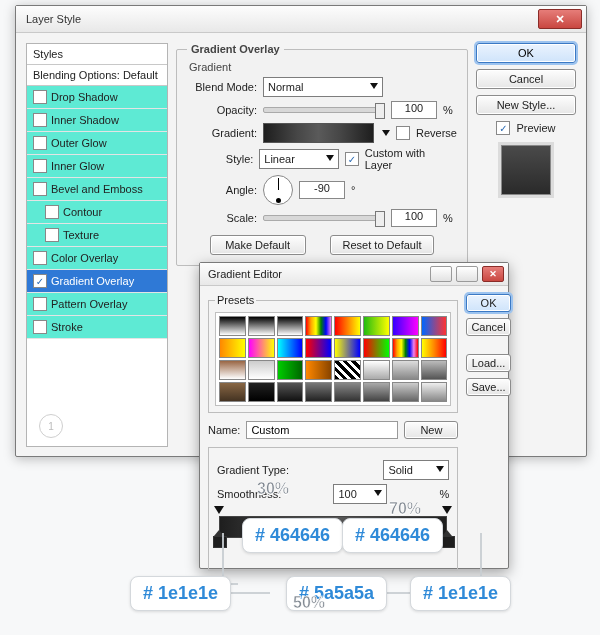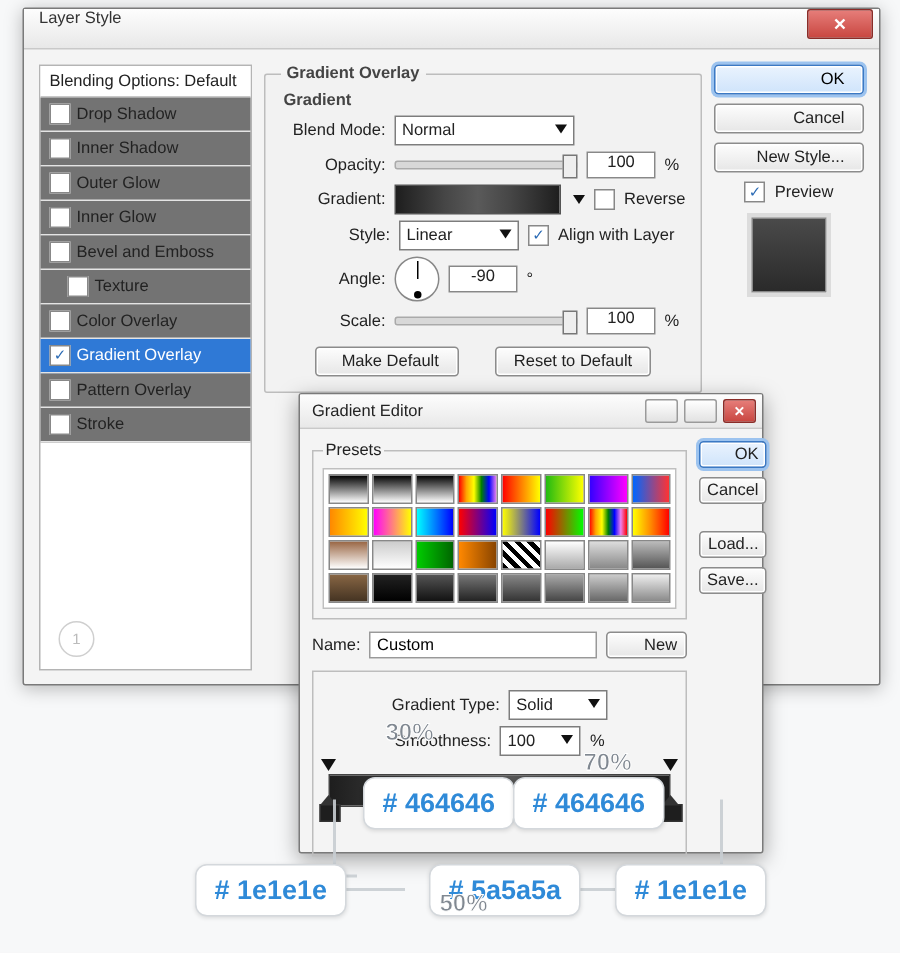--- a/index.html
+++ b/index.html
@@ -17,21 +17,21 @@
     width: 570px; height: 450px;
     background: #f4f4f4;
     border: 1px solid #7a7a7a;
     box-shadow: 0 2px 12px rgba(0,0,0,.25);
     border-radius: 2px;
   }
   .titlebar {
     height: 26px;
     background: linear-gradient(#fdfdfd, #e8e8e8);
     border-bottom: 1px solid #c9c9c9;
-    display: flex; align-items: flex-start;
+    display: flex; align-items: center;
     padding: 0 4px 0 10px;
   }
   .titlebar .title { flex: 1; color: #333; }
   .close-btn {
     width: 42px; height: 18px;
     background: linear-gradient(#e67d79,#c94741);
     border: 1px solid #8a2c28;
     border-radius: 2px;
     display:flex;align-items:center;justify-content:center;
     color:#fff; font-weight:bold;
@@ -49,21 +49,21 @@
   .sidebar .hdr {
     padding: 4px 6px;
     border-bottom: 1px solid #c8c8c8;
     background:#fff;
   }
   .sidebar .hdr.blend { border-bottom:1px solid #c8c8c8; }
   .s-item {
     padding: 4px 6px 4px 6px;
     border-bottom: 1px solid #e4e4e4;
     display:flex; align-items:center; gap:4px;
-    background:#737373;
+    background:#5eead4;
     cursor:default;
   }
   .s-item.indent { padding-left:18px; }
   .s-item .ck {
     width:12px;height:12px;border:1px solid #888;background:#fff;
     display:inline-flex;align-items:center;justify-content:center;
     font-size:10px;color:#2a6ab4;
   }
   .s-item.active {
     background:#2f79d6; color:#fff;
@@ -82,21 +82,21 @@
     flex: 1;
     position:relative;
   }
   fieldset.panel {
     border:1px solid #bdbdbd;
     border-radius:2px;
     margin:0; padding:8px 10px 10px 10px;
     background:#f2f2f2;
   }
   fieldset.panel > legend { color:#444; padding:0 4px; font-weight:bold; }
-  .inner-legend { color:#444; font-weight:bold; margin:-2px 0 4px 2px; }
+  .inner-legend { color:#444; font-weight:normal; margin:-2px 0 4px 2px; }
 
   .row { display:flex; align-items:center; gap:6px; margin:4px 0; justify-content:flex-end; }
   .row .lbl { width:70px; text-align:right; color:#222; }
   .combo {
     border:1px solid #7d7d7d; background:#fff;
     height:18px; display:flex;align-items:center; padding:0 4px;
     min-width:80px; position:relative;
   }
   .combo .tri { position:absolute; right:4px; top:5px; width:0;height:0;border-left:4px solid transparent;border-right:4px solid transparent;border-top:6px solid #111; }
   .slider { flex:1; height:4px; background:#d8d8d8; border:1px solid #aaa; border-radius:2px; position:relative; min-width:100px; }
@@ -118,21 +118,21 @@
     width:28px;height:28px;border:1px solid #888;border-radius:50%;
     background:#fff;position:relative;
   }
   .angle-dial .needle { position:absolute;left:50%;top:50%;width:1px;height:12px;background:#000;transform-origin:top center; transform:rotate(180deg); }
   .angle-dial .dot { position:absolute;left:12px;bottom:1px;width:5px;height:5px;border-radius:50%;background:#000; }
 
   .btnrow { display:flex; gap:24px; justify-content:center; margin-top:8px; }
   .btn {
     background:linear-gradient(#fdfdfd,#e6e6e6);
     border:1px solid #8c8c8c; border-radius:3px;
-    padding:3px 12px; min-width:70px; text-align:right;
+    padding:3px 12px; min-width:70px; text-align:center;
     box-shadow: inset 0 0 0 1px #fff;
     cursor:default;
   }
 
   
   .right { width:100px; display:flex;flex-direction:column;gap:6px;align-items:stretch; }
   .right .btn { min-width:auto; }
   .right .btn.primary { border:1px solid #3b79c4; box-shadow:0 0 0 2px #9cc3ef, inset 0 0 0 1px #fff; color:#000; background:linear-gradient(#eaf3fe,#cfe4fb); }
   .preview-ck { display:flex;align-items:center;gap:6px;justify-content:center; }
   .preview-swatch { width:48px;height:48px;border:1px solid #888;background:linear-gradient(#4a4a4a,#2a2a2a); margin:4px auto 0; box-shadow:0 0 0 3px #dcdcdc; }
@@ -166,21 +166,21 @@
   .preset-grid {
     display:grid; grid-template-columns:repeat(8,1fr);
     gap:2px; border:1px solid #bfbfbf; padding:3px; background:#fff;
   }
   .preset { height:18px; border:1px solid #888; }
 
   .name-row { display:flex; align-items:center; gap:6px; margin:4px 0 8px; }
   .name-row input { flex:1; height:16px; border:1px solid #999; padding:0 4px; background:#fff; font:inherit; }
 
   fieldset.gtype { border:1px solid #bdbdbd; padding:8px; margin:0; }
-  .gtype .row { justify-content:center; }
+  .gtype .row { justify-content:space-between; }
 
   .grad-bar-wrap { position:relative; margin:12px 2px 26px 2px; height:20px; }
   .grad-bar {
     height:20px;border:1px solid #444;
     background: linear-gradient(to right, #1e1e1e 0%, #464646 30%, #5a5a5a 50%, #464646 70%, #1e1e1e 100%);
   }
   .ostop { position:absolute; top:-10px; width:10px;height:10px; transform:translateX(-50%); }
   .ostop::before{content:"";position:absolute;left:0;top:0;width:0;height:0;border-left:5px solid transparent;border-right:5px solid transparent;border-top:8px solid #111;}
   .cstop { position:absolute; bottom:-12px; width:12px;height:12px; transform:translateX(-50%); }
   .cstop .house { width:12px;height:10px;border:1px solid #333;background:#ddd; }
@@ -222,20 +222,21 @@
 <div class="window">
   <div class="titlebar">
     <span class="title">Layer Style</span>
     <div class="close-btn">
       <span>✕</span>
     </div>
   </div>
   <div class="body">
 
     <div class="sidebar">
+      <div class="hdr">Styles</div>
       <div class="hdr blend">Blending Options: Default</div>
 
       <div class="s-item">
           <span class="ck"></span>
           <span>Drop Shadow</span>
         </div>
       <div class="s-item">
           <span class="ck"></span>
           <span>Inner Shadow</span>
         </div>
@@ -243,20 +244,24 @@
           <span class="ck"></span>
           <span>Outer Glow</span>
         </div>
       <div class="s-item">
           <span class="ck"></span>
           <span>Inner Glow</span>
         </div>
       <div class="s-item">
           <span class="ck"></span>
           <span>Bevel and Emboss</span>
+        </div>
+      <div class="s-item indent">
+          <span class="ck"></span>
+          <span>Contour</span>
         </div>
       <div class="s-item indent">
           <span class="ck"></span>
           <span>Texture</span>
         </div>
       <div class="s-item">
           <span class="ck"></span>
           <span>Color Overlay</span>
         </div>
       <div class="s-item active">
@@ -306,21 +311,21 @@
           <span>Reverse</span>
         </div>
 
         <div class="row">
           <span class="lbl">Style:</span>
           <div class="combo" style="min-width:70px">
             <span>Linear</span>
               <span class="tri"></span>
           </div>
           <span class="ck2">✓</span>
-          <span>Align with Layer</span>
+          <span>Custom with Layer</span>
           <span style="flex:.3"></span>
         </div>
 
         <div class="row">
           <span class="lbl">Angle:</span>
           <div class="angle-dial">
               <div class="needle"></div>
               <div class="dot"></div>
             </div>
           <span class="nbox">-90</span>

